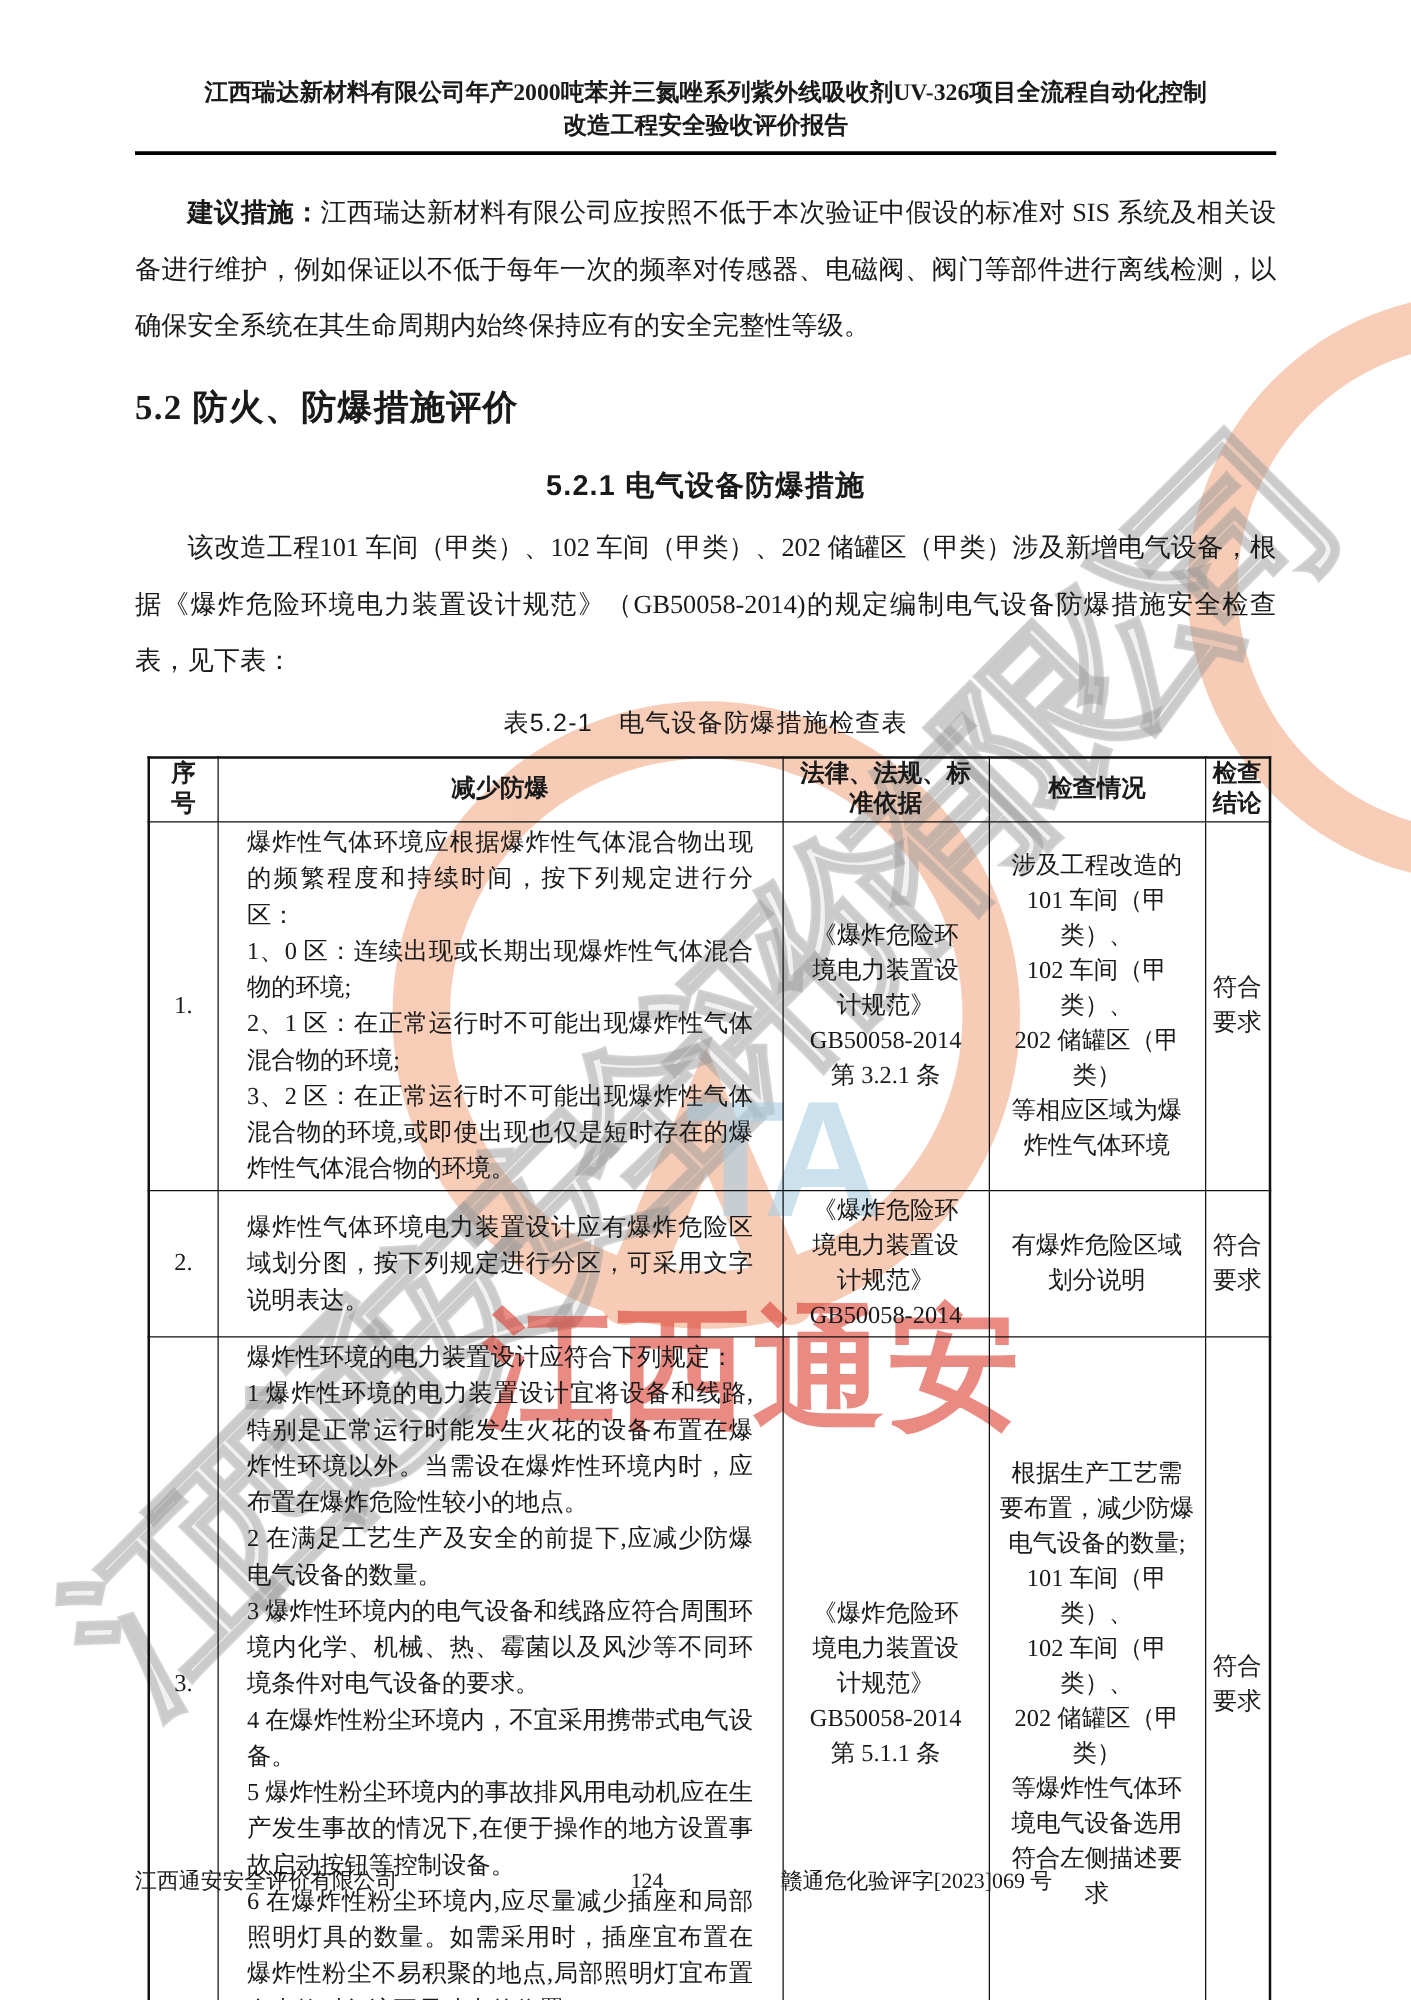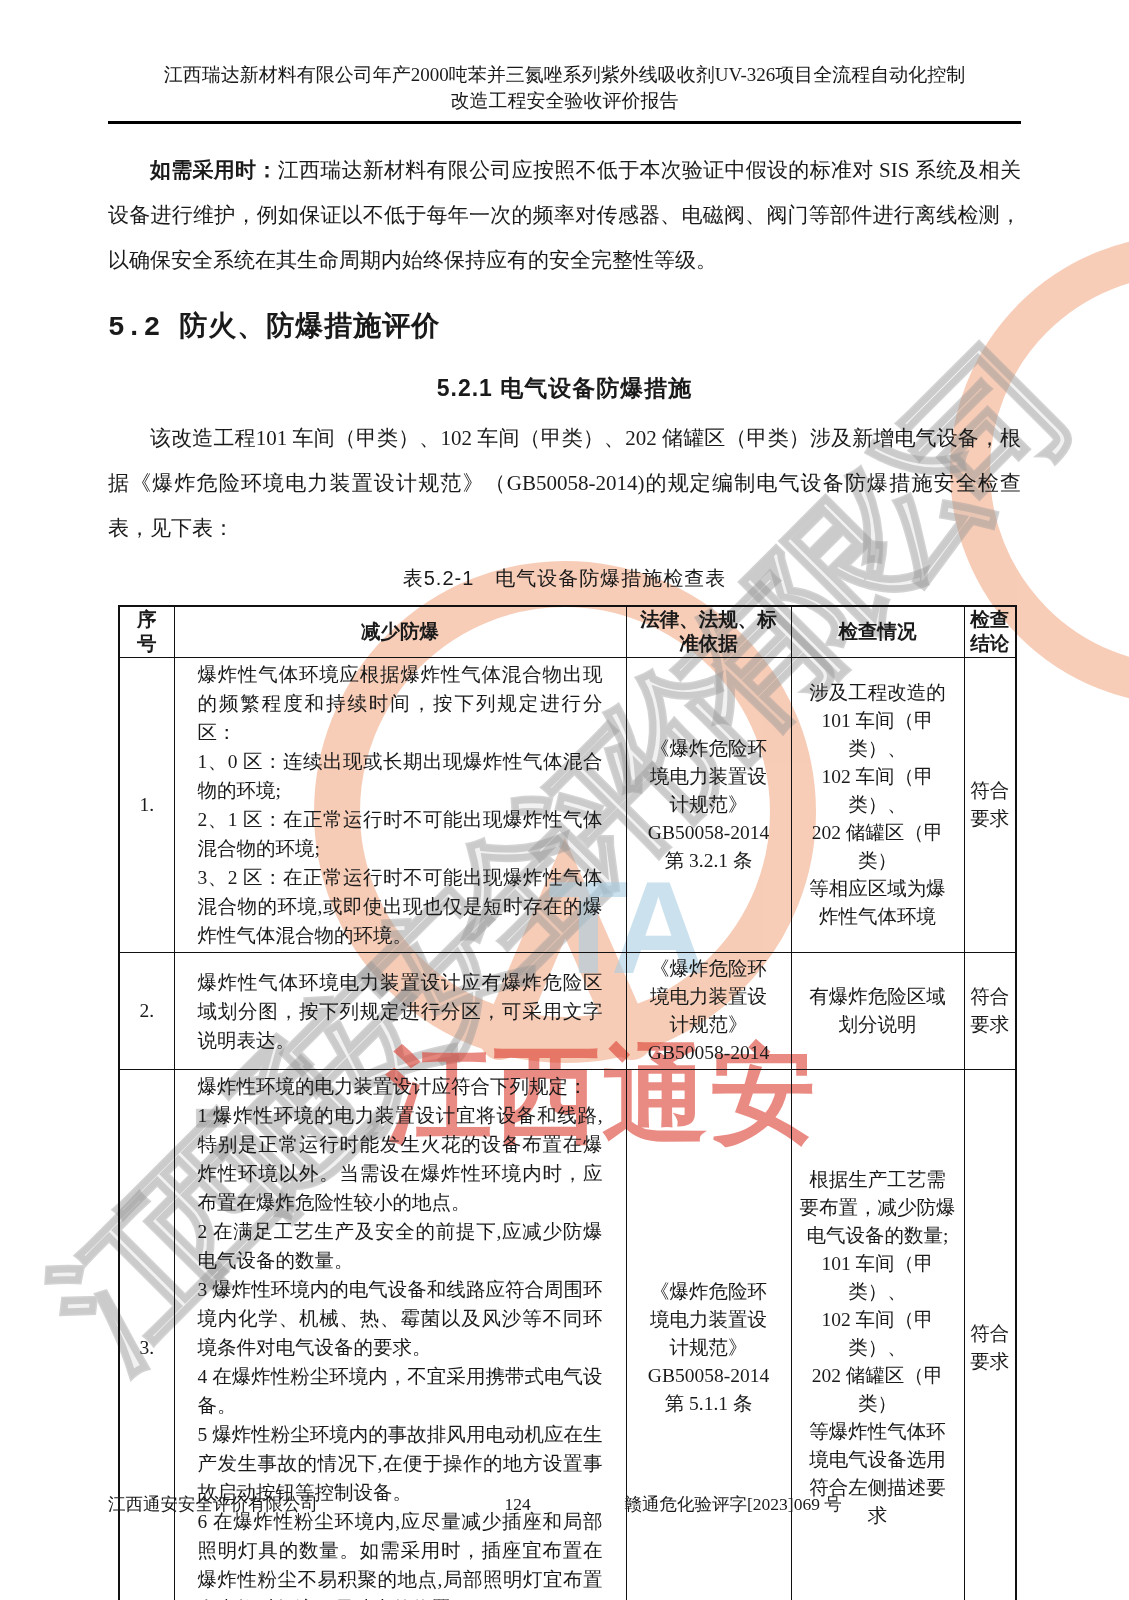--- a/index.html
+++ b/index.html
@@ -25,31 +25,31 @@
   }
   .wm-red{
     position:absolute;left:386px;top:1024px;
     font-family:"Liberation Sans","DejaVu Sans",sans-serif;font-weight:bold;
     font-size:106px;letter-spacing:2px;color:rgba(220,62,48,0.60);
   }
   .wm-svg{position:absolute;left:0;top:0;}
   
   .content{position:absolute;left:108px;top:62px;width:913px;z-index:1;}
   .doc-header{
-    text-align:center;font-weight:normal;font-size:19px;line-height:26px;
+    text-align:center;font-weight:bold;font-size:19px;line-height:26px;
     white-space:pre-line;
   }
   .header-rule{border:none;border-top:3px solid #000;margin:7px 0 0 0;}
   .para{
     margin:0;font-size:21px;line-height:45px;text-align:justify;
     text-indent:42px;word-break:break-all;
   }
   .para-1{margin-top:24px;}
   .h-main{
-    margin:24px 0 0 0;font-family:Liberation Mono, monospace;
+    margin:24px 0 0 0;font-family:Liberation Serif, serif;
     font-size:28px;font-weight:bold;letter-spacing:1px;
   }
   .h-sub{
     margin:28px 0 0 0;font-family:"Liberation Sans","DejaVu Sans",sans-serif;
     font-size:23px;font-weight:bold;letter-spacing:1px;text-align:center;
   }
   .para-2{margin-top:12px;}
   .tbl-title{
     margin:14px 0 0 0;text-align:center;font-weight:normal;font-size:20px;
     font-family:"Liberation Sans","DejaVu Sans",sans-serif;letter-spacing:1px;
@@ -96,21 +96,21 @@
     <div class="wm-blue">TA</div>
     <div class="wm-red">江西通安</div>
   </div>
 
   <div class="content">
 
     <div class="doc-header">江西瑞达新材料有限公司年产2000吨苯并三氮唑系列紫外线吸收剂UV-326项目全流程自动化控制
 改造工程安全验收评价报告</div>
     <hr class="header-rule">
 
-    <p class="para para-1"><b>如需采用时：</b><span>江西瑞达新材料有限公司应按照不低于本次验证中假设的标准对 SIS 系统及相关设备进行维护，例如保证以不低于每年一次的频率对传感器、电磁阀、阀门等部件进行离线检测，以确保安全系统在其生命周期内始终保持应有的安全完整性等级。</span></p>
+    <p class="para para-1"><b>建议措施：</b><span>江西瑞达新材料有限公司应按照不低于本次验证中假设的标准对 SIS 系统及相关设备进行维护，例如保证以不低于每年一次的频率对传感器、电磁阀、阀门等部件进行离线检测，以确保安全系统在其生命周期内始终保持应有的安全完整性等级。</span></p>
 
     <h2 class="h-main">5.2 防火、防爆措施评价</h2>
 
     <h3 class="h-sub">5.2.1 电气设备防爆措施</h3>
 
     <p class="para para-2">该改造工程101 车间（甲类）、102 车间（甲类）、202 储罐区（甲类）涉及新增电气设备，根据《爆炸危险环境电力装置设计规范》（GB50058-2014)的规定编制电气设备防爆措施安全检查表，见下表：</p>
 
     <div class="tbl-title">表5.2-1　电气设备防爆措施检查表</div>
 
     <table class="chk">

